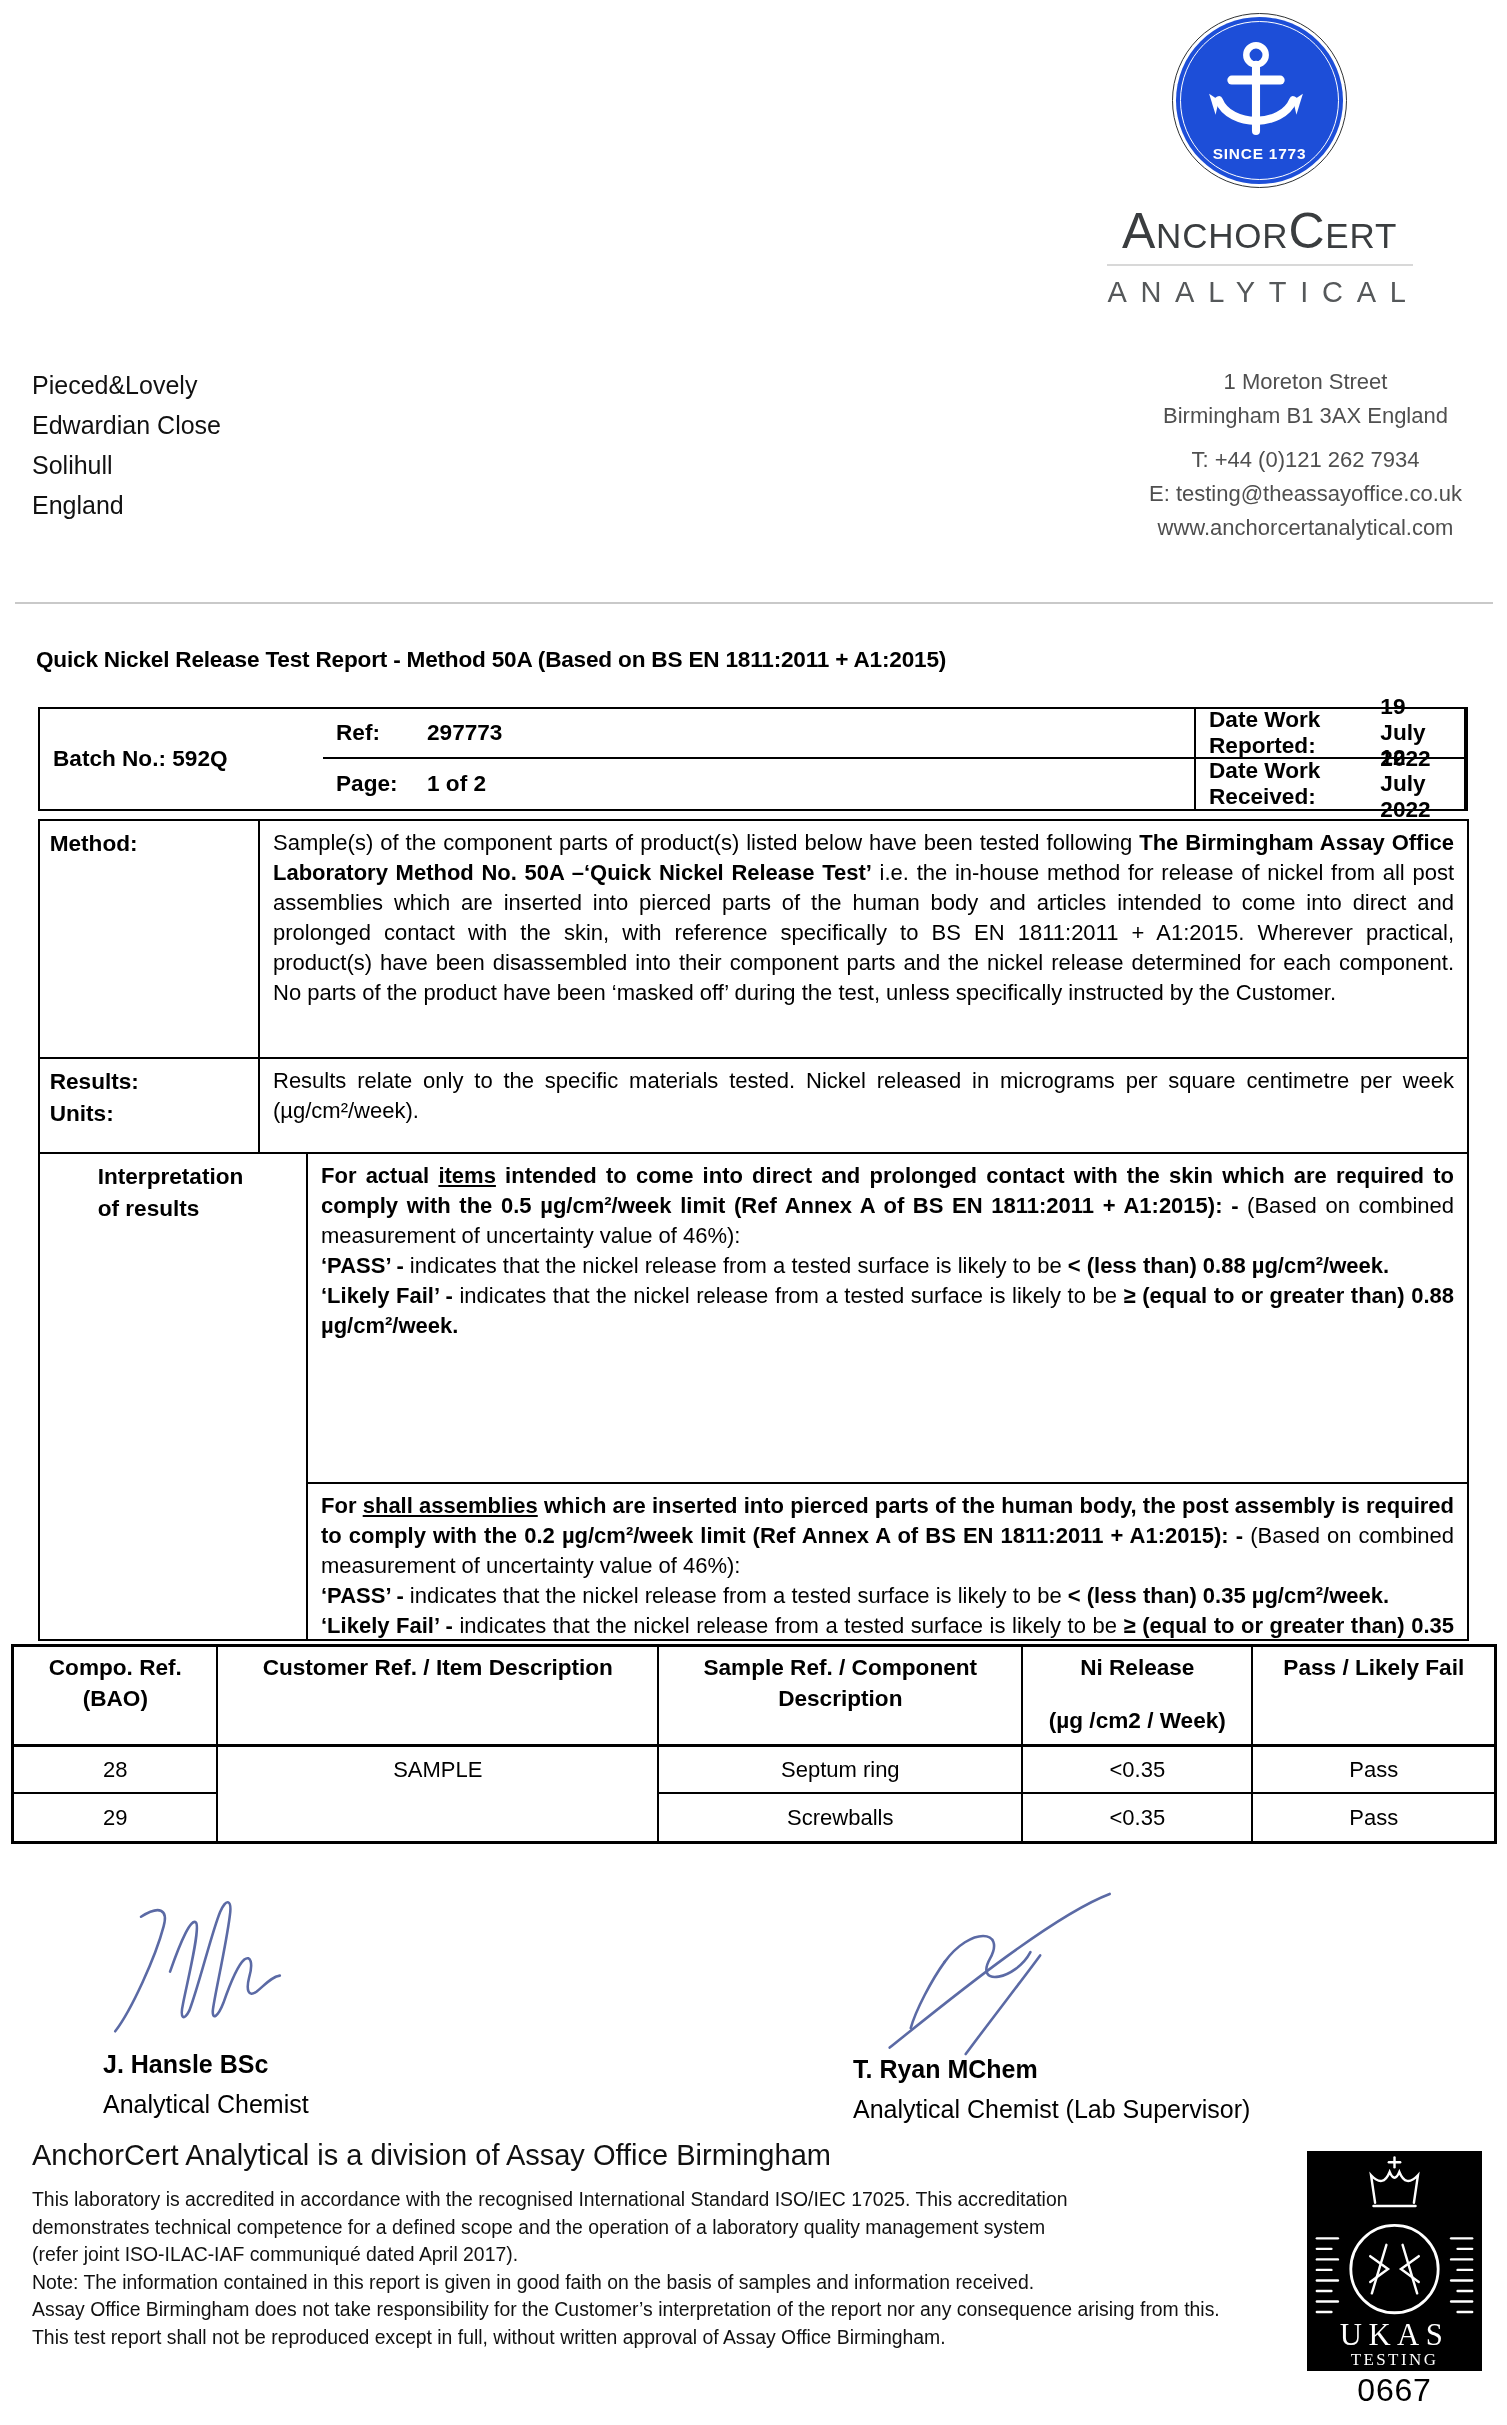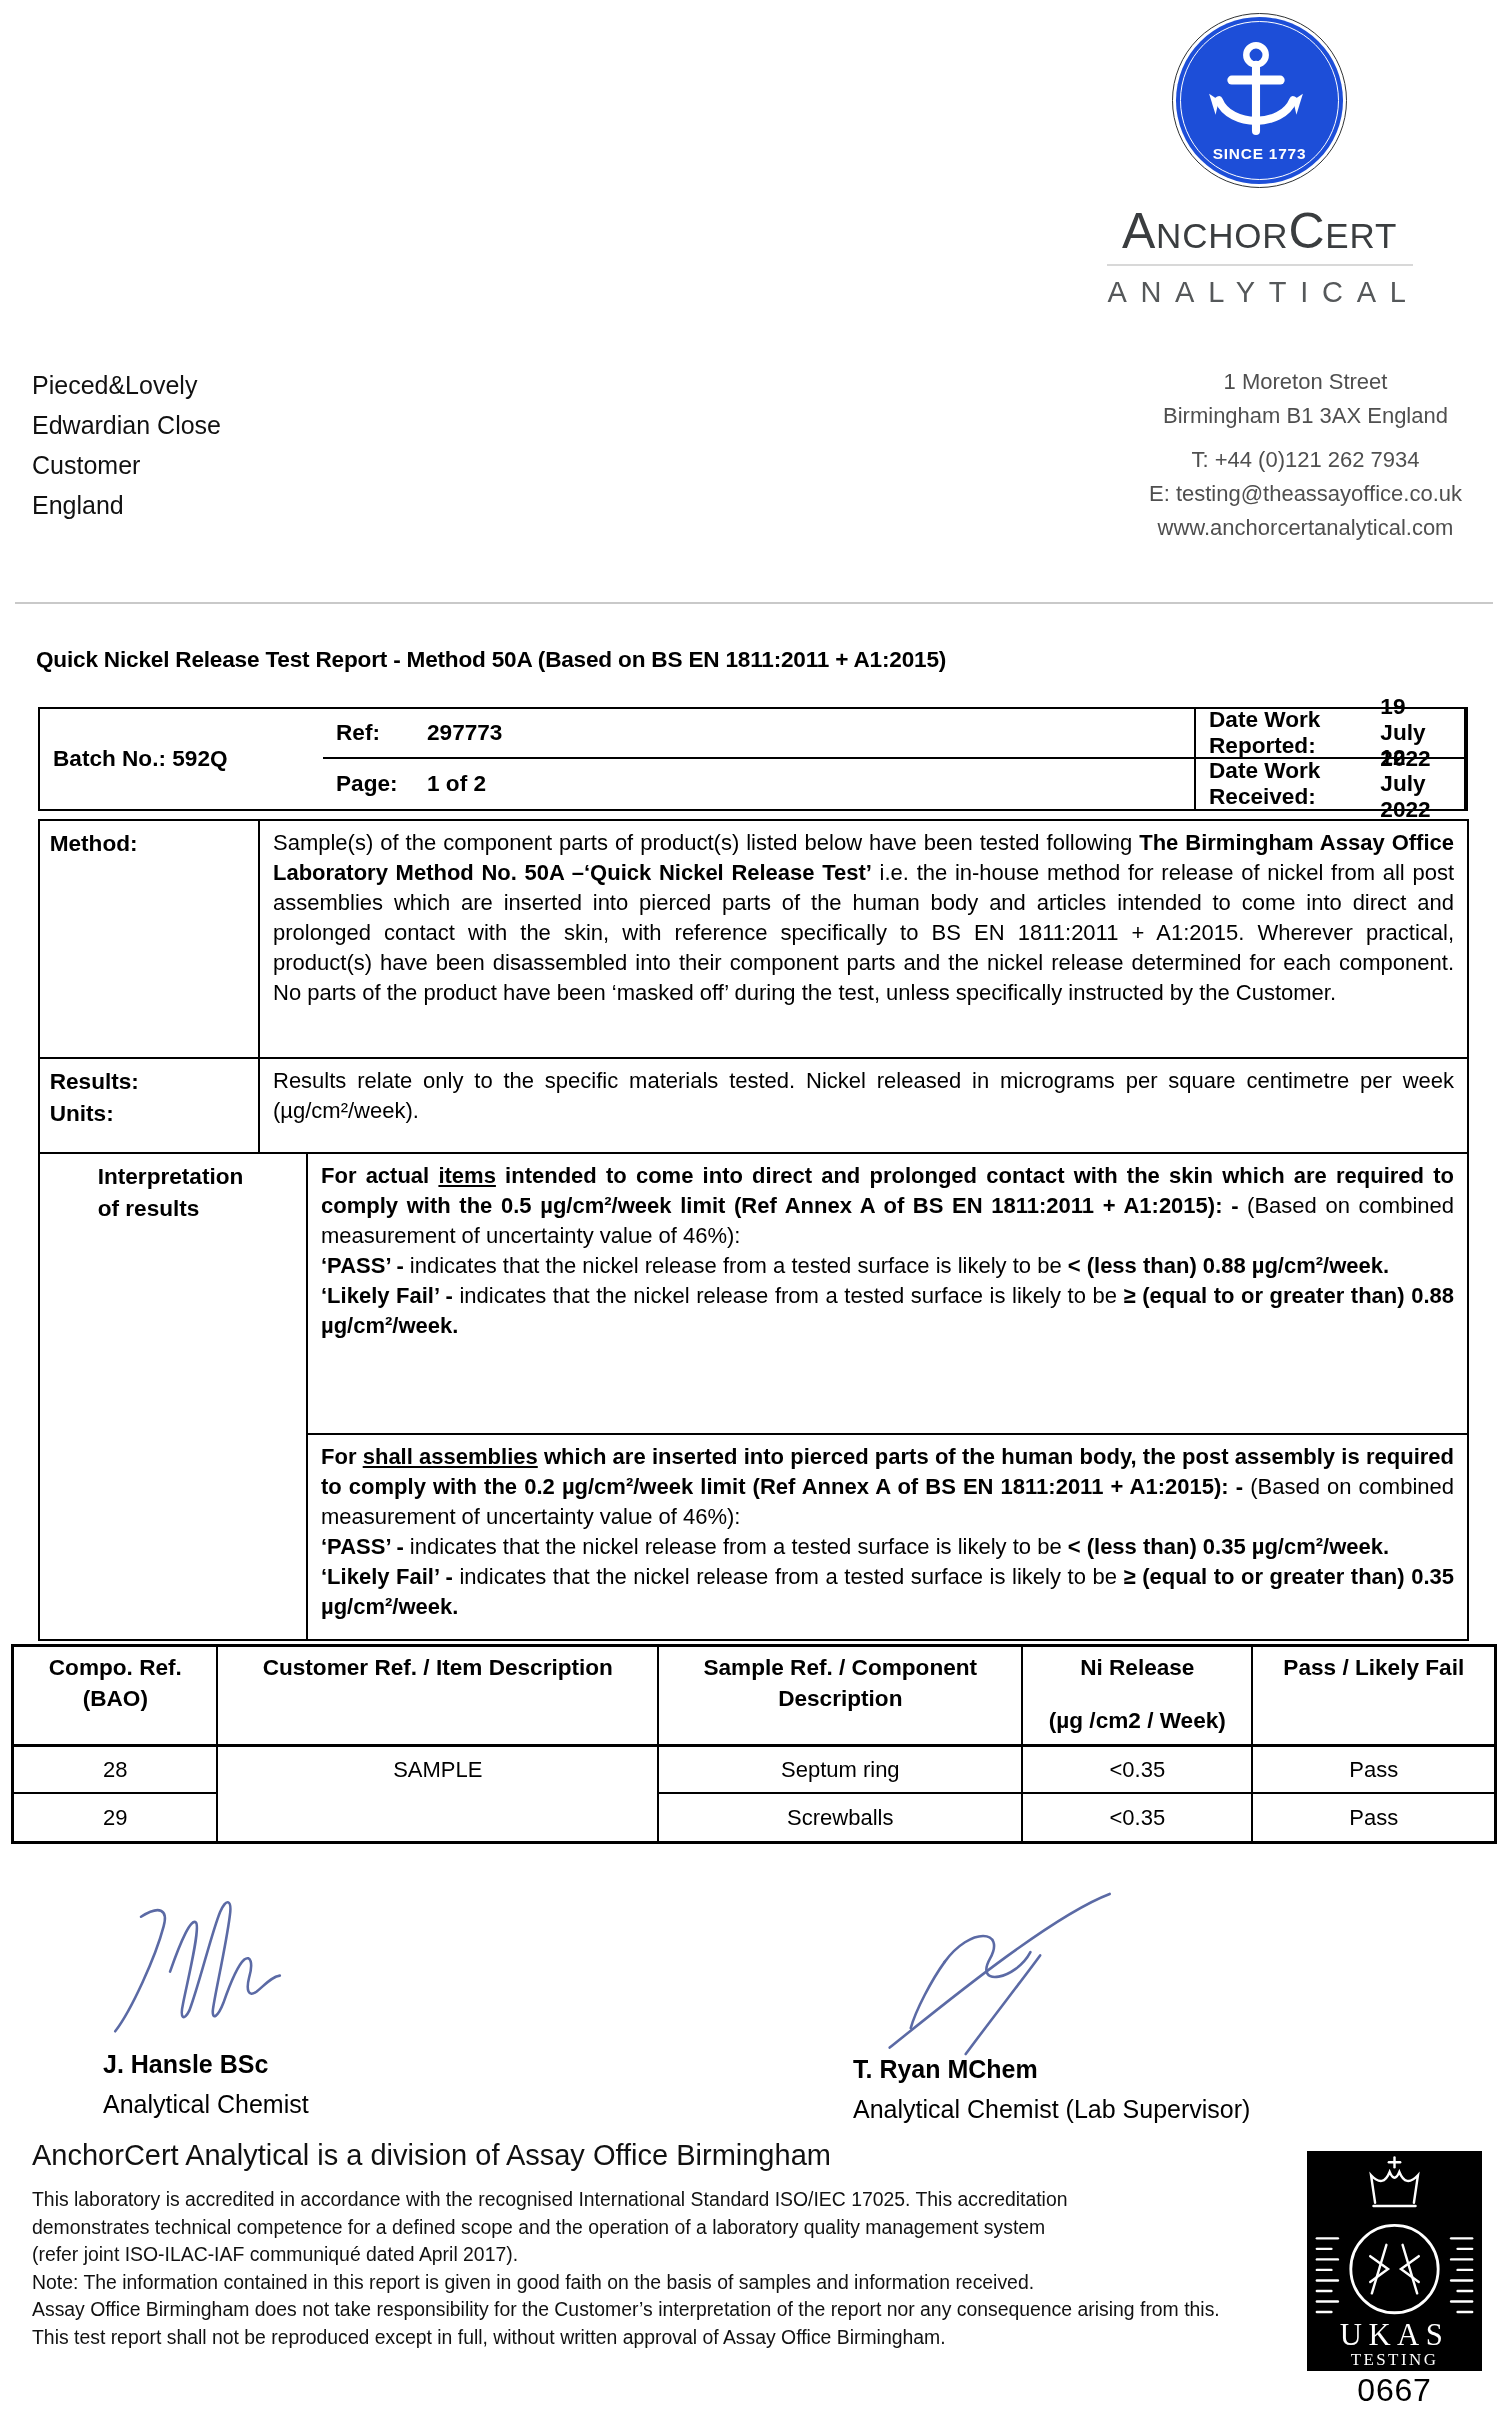--- a/index.html
+++ b/index.html
@@ -46,21 +46,21 @@
   .mlabel{width:220px;min-width:220px;border-right:2.4px solid #000;padding:6.5px 9.7px;
           font-weight:bold;font-size:22.6px;line-height:32px;box-sizing:border-box;}
   .mcontent{flex:1;padding:6.5px 13px;font-size:22px;line-height:30px;text-align:justify;
             overflow:hidden;box-sizing:border-box;}
   .row-method{height:236px;}
   .row-results{height:93px;}
   .row-interp{height:485px;padding-left:48px;}
   .interp-col{flex:1;display:flex;flex-direction:column;overflow:hidden;}
   .interp-block{padding:6.5px 13px;font-size:22px;line-height:30px;text-align:justify;
                 box-sizing:border-box;overflow:hidden;}
-  .interp-block.first{height:281px;border-bottom:2.4px solid #000;}
+  .interp-block.first{height:330px;border-bottom:2.4px solid #000;}
   .interp-block.second{flex:1;}
   .b{font-weight:bold;}
   .bu{font-weight:bold;text-decoration:underline;}
   .p-pass{margin-top:11.3px;}
   .p-fail{margin-top:24px;}
   .interp-block p{margin:0;}
 
   
   .rtable{left:11.3px;top:1644px;display:grid;
           grid-template-columns:202px 441px 364px 230px 243px;
@@ -117,21 +117,21 @@
       </div>
     </div>
     <div class="brand-name">AnchorCert</div>
     <div class="brand-rule"></div>
     <div class="brand-sub">ANALYTICAL</div>
   </div>
 
   <div class="abs customer-address">
     <div>Pieced&amp;Lovely</div>
     <div>Edwardian Close</div>
-    <div>Customer</div>
+    <div>Solihull</div>
     <div>England</div>
   </div>
 
   <div class="abs lab-contact">
     <div>1 Moreton Street</div>
     <div class="gap">Birmingham B1 3AX England</div>
     <div>T: +44 (0)121 262 7934</div>
     <div>E: testing@theassayoffice.co.uk</div>
     <div>www.anchorcertanalytical.com</div>
   </div>

